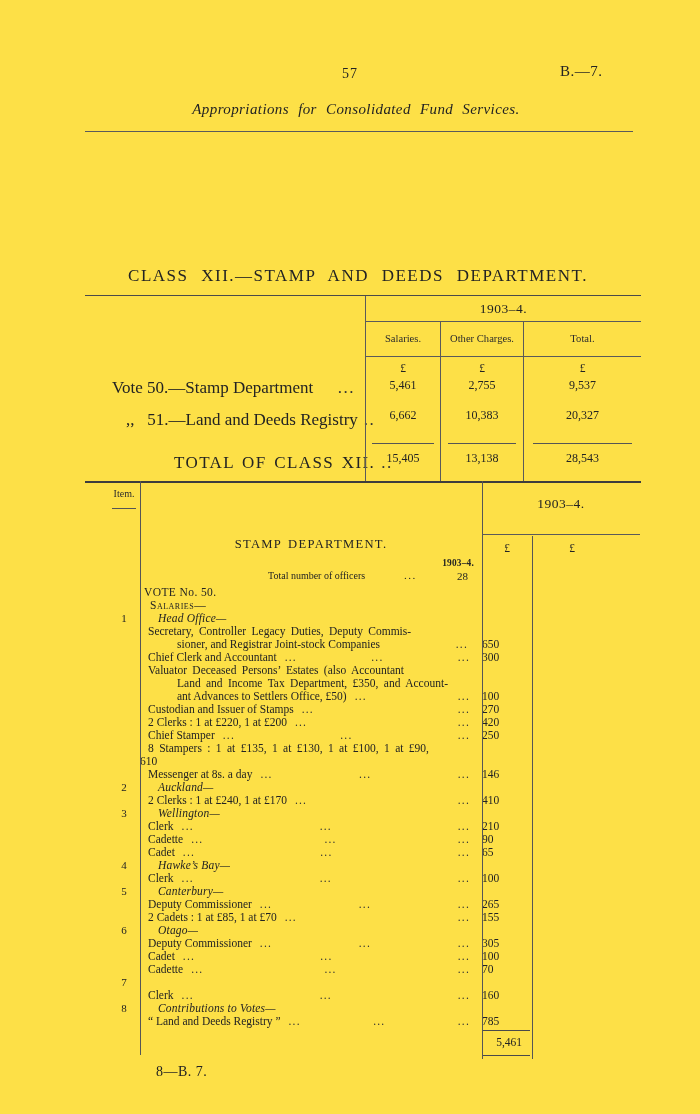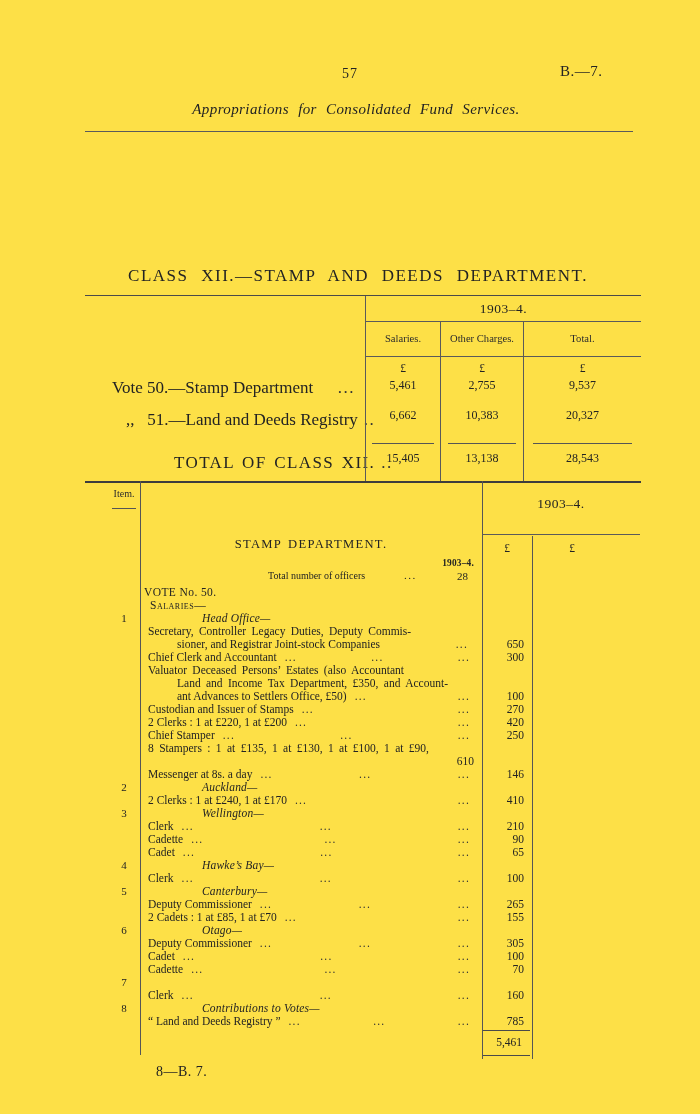--- a/index.html
+++ b/index.html
@@ -55,24 +55,24 @@
   .t2-off{position:absolute;left:160px;top:89px;font-size:10px;}
   .t2-offdots{position:absolute;left:296px;top:88px;font-size:11px;letter-spacing:1.5px;}
   .t2-offcount{position:absolute;left:330px;width:30px;top:89px;text-align:right;font-size:11px;}
 
   .ln{display:grid;grid-template-columns:32px 342px 50px 1fr;height:13px;line-height:13px;font-size:11.5px;}
   .ci{text-align:center;font-size:11px;}
   .cm{display:flex;overflow:hidden;}
   .cm .t{white-space:pre;}
   .leader{flex:1;text-align:justify;text-align-last:justify;padding:0 12px 0 8px;overflow:hidden;letter-spacing:1.2px;color:#333;}
   .leader.one{text-align-last:right;padding-right:14px;}
-  .ca{text-align:right;padding-right:8px;}
+  .ca{padding-right:8px;}
   .vt{padding-left:4px;letter-spacing:.4px;font-family:Liberation Serif, serif;}
   .sc{padding-left:10px;font-variant:small-caps;letter-spacing:.5px;}
-  .sec{font-style:italic;padding-left:18px;letter-spacing:.2px;margin-left:44px;}
+  .sec{font-style:italic;padding-left:18px;letter-spacing:.2px;}
   .e{padding-left:8px;}
   .c{padding-left:37px;}
   .j{word-spacing:2.5px;}
   .tblk{display:grid;grid-template-columns:32px 342px 50px 1fr;height:28px;}
   .tot{border-top:1px solid #4a4a4a;border-bottom:1px solid #4a4a4a;padding:5px 8px 3px 0;margin:2px 2px 0 1px;text-align:right;font-size:11.5px;}
 </style>
 </head>
 <body>
 
 <div class="page">

